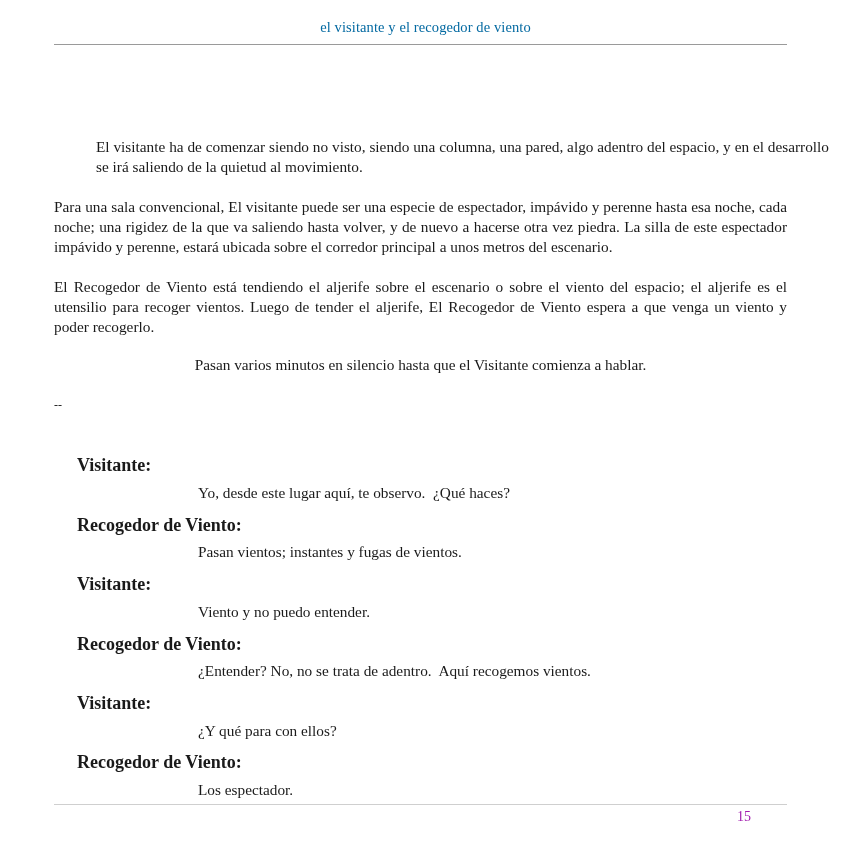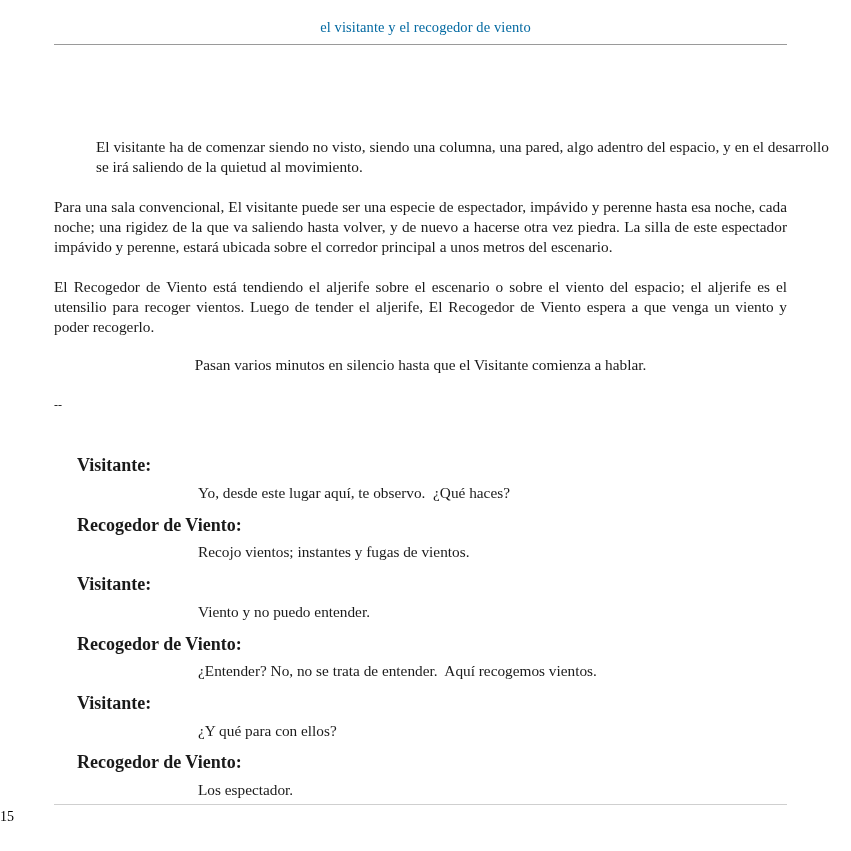--- a/index.html
+++ b/index.html
@@ -39,23 +39,23 @@
       left: 54px;
       width: 733px;
       height: 0;
       border-top: 1.5px solid #cfcfcf;
     }
     .folio {
       position: absolute;
       top: 809px;
       left: 0;
       width: 751px;
-      text-align: left;
+      text-align: right;
       font-size: 14px;
-      color: #000000;
+      color: #a21caf;
     }
     .body-text {
       position: absolute;
       left: 54px;
       width: 733px;
       font-size: 15.3px;
       line-height: 20px;
       text-align: justify;
       margin: 0;
       white-space: normal;
@@ -91,27 +91,27 @@
 <p class="body-text p1">El visitante ha de comenzar siendo no visto, siendo una columna, una pared, algo adentro del espacio, y en el desarrollo se irá saliendo de la quietud al movimiento.</p>
 <p class="body-text p2">Para una sala convencional, El visitante puede ser una especie de espectador, impávido y perenne hasta esa noche, cada noche; una rigidez de la que va saliendo hasta volver, y de nuevo a hacerse otra vez piedra.  La silla de este espectador impávido y perenne, estará ubicada sobre el corredor principal a unos metros del escenario.</p>
 <p class="body-text p3">El Recogedor de Viento está tendiendo el aljerife sobre el escenario o sobre el viento del espacio; el aljerife es el utensilio para recoger vientos.  Luego de tender el aljerife, El Recogedor de Viento espera a que venga un viento y poder recogerlo.</p>
 <p class="body-text p4">Pasan varios minutos en silencio hasta que el Visitante comienza a hablar.</p>
 <p class="body-text sep">--</p>
 
 <p class="speaker" style="top:455px">Visitante:</p>
 <p class="line" style="top:475px">Yo, desde este lugar aquí, te observo.  ¿Qué haces?</p>
 
 <p class="speaker" style="top:515px">Recogedor de Viento:</p>
-<p class="line" style="top:534px">Recojo vientos; instantes y fugas de vientos.</p>
+<p class="line" style="top:534px">Pasan vientos; instantes y fugas de vientos.</p>
 
 <p class="speaker" style="top:574px">Visitante:</p>
 <p class="line" style="top:594px">Viento y no puedo entender.</p>
 
 <p class="speaker" style="top:634px">Recogedor de Viento:</p>
-<p class="line" style="top:653px">¿Entender? No, no se trata de entender.  Aquí recogemos vientos.</p>
+<p class="line" style="top:653px">¿Entender? No, no se trata de adentro.  Aquí recogemos vientos.</p>
 
 <p class="speaker" style="top:693px">Visitante:</p>
 <p class="line" style="top:713px">¿Y qué para con ellos?</p>
 
 <p class="speaker" style="top:752px">Recogedor de Viento:</p>
 <p class="line" style="top:772px">Los espectador.</p>
 
 <div class="foot-rule"></div>
 <div class="folio">15</div>
 

